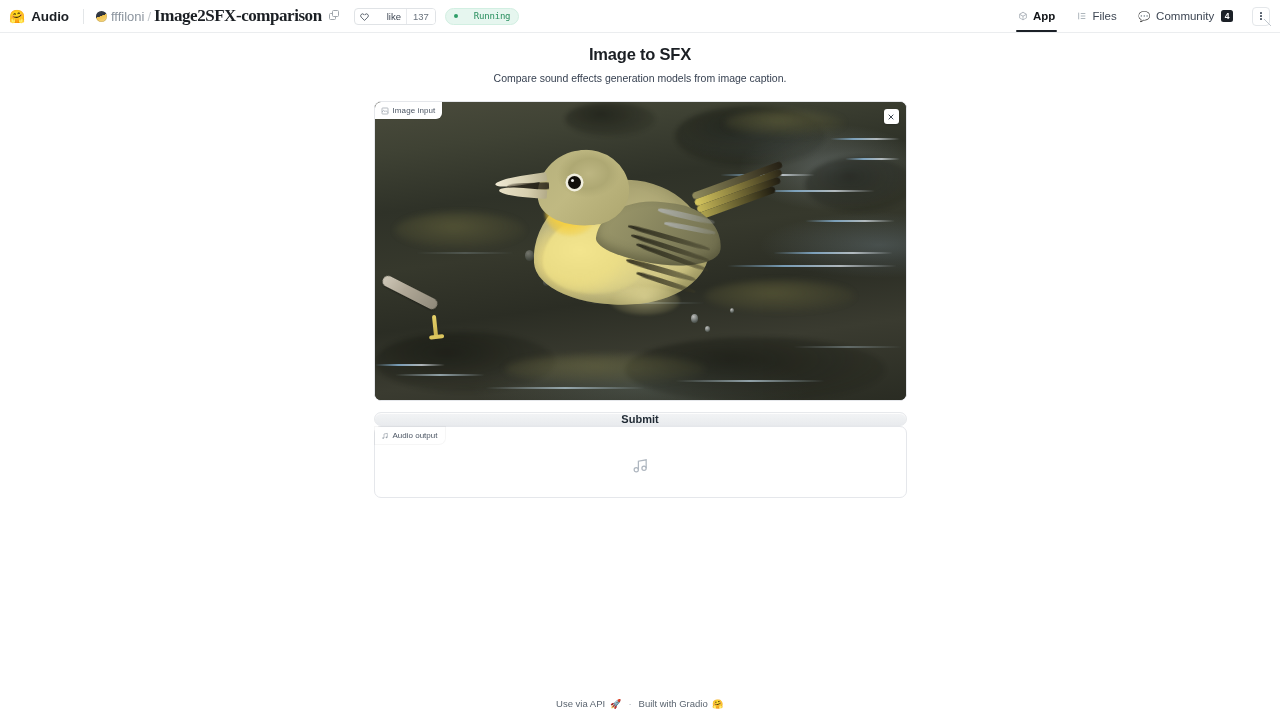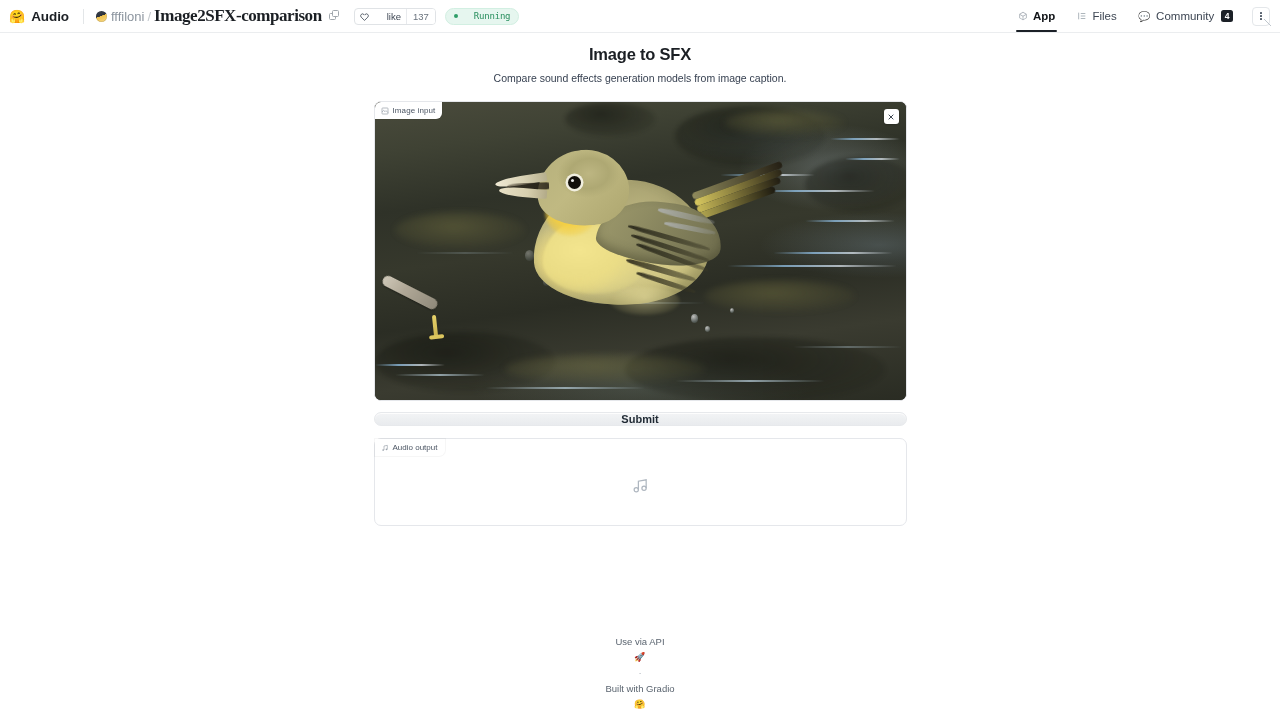--- a/index.html
+++ b/index.html
@@ -320,38 +320,38 @@
   .submit-panel {
     flex: 1; border: 1px solid #e7e9ec; border-radius: 7px;
     background: linear-gradient(180deg,#f3f4f6 0%, #eef0f2 45%, #e9ebee 100%);
     display: flex; align-items: center; justify-content: center;
     box-shadow: inset 0 1px 0 rgba(255,255,255,.8);
   }
   .submit-label { font-size: 11px; font-weight: 700; color: #1f2933; }
 
   
   .audio-block {
-    margin-top: 12px; height: 88px;
+    height: 72px;
     border: 1px solid #e5e7eb; border-radius: 7px; background: #fff;
     position: relative; display: flex; align-items: center; justify-content: center;
   }
   .audio-tag {
     position: absolute; top: 0; left: 0;
     background: #fff; color: #4b5563; font-size: 8px;
     border-radius: 0 0 6px 0; padding: 4px 8px 4px 6px;
     display: flex; align-items: center; gap: 4px;
     box-shadow: 0 0 0 1px rgba(0,0,0,.035);
   }
   .note-placeholder { color: #aeb6bf; display: flex; align-items: center; margin-top: 6px; }
 
   
   .footer {
     position: absolute; left: 0; right: 0; bottom: 11px;
     display: flex; align-items: center; justify-content: center; gap: 5px;
-    font-size: 9.5px; color: #5b6570; flex-direction: column;
+    font-size: 9.5px; color: #5b6570;
   }
   .footer .sep { color: #aab1b9; margin: 0 2px; }
   .footer .emo { font-size: 9px; }
   .footer-link { color: #5b6570; }
 </style>
 </head>
 <body>
 
 <div class="topbar">
   <div class="tb-left">

